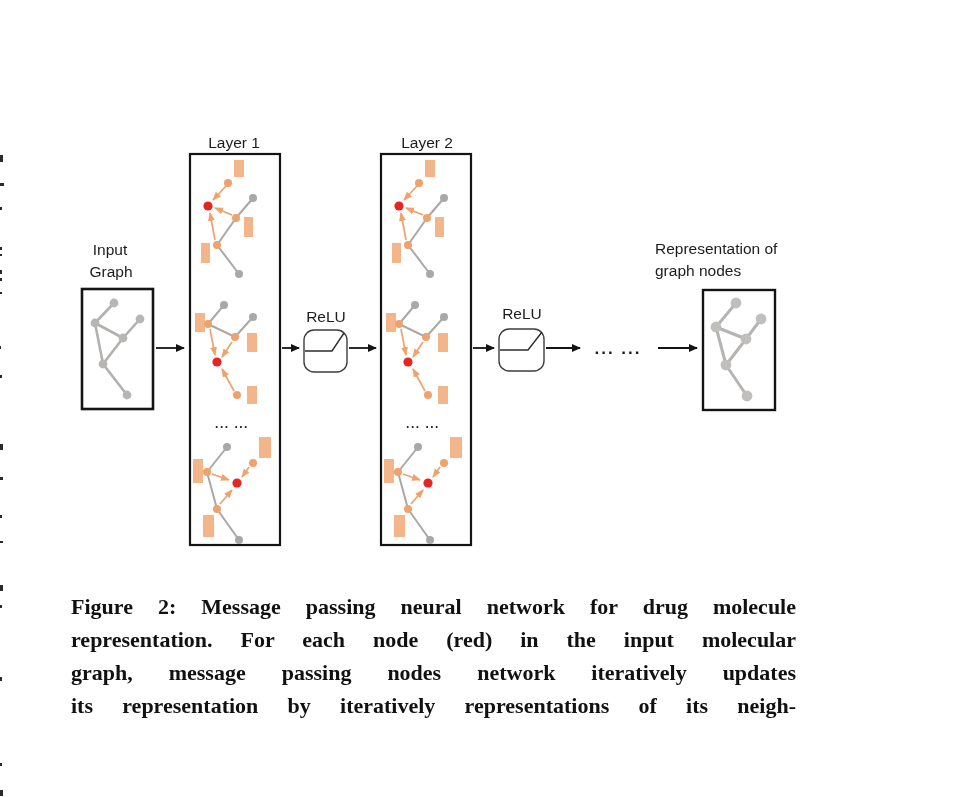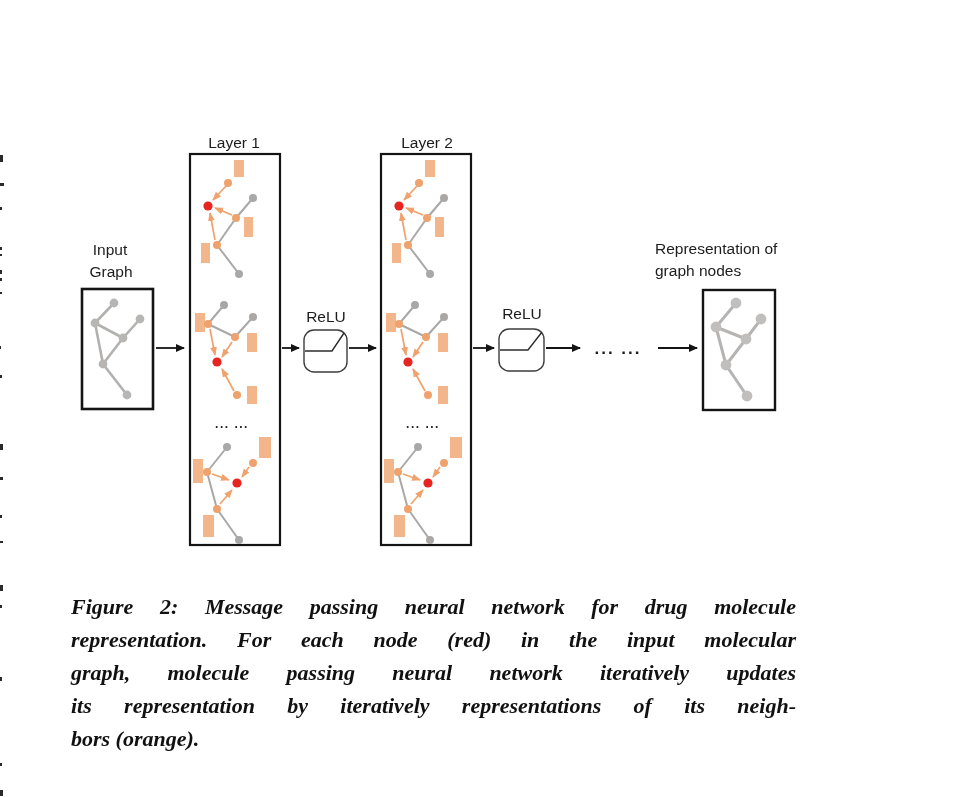--- a/index.html
+++ b/index.html
@@ -8,21 +8,21 @@
     font-family:"Liberation Sans",sans-serif;overflow:hidden;
   }
   #figure-canvas{position:absolute;left:0;top:0;}
   svg text{fill:#1c1c1c;}
   .dlabel{font-size:15.5px;}
   .dots-small{font-size:12px;font-weight:bold;letter-spacing:1.5px;}
   .dots-big{font-size:17px;font-weight:bold;letter-spacing:2px;}
   #caption{
     position:absolute;left:71px;top:590px;width:725px;
     font-family:"Liberation Serif",serif;font-weight:bold;
-    font-size:22px;line-height:33px;color:#111;font-style:italic;
+    font-size:22px;line-height:33px;color:#111;
   }
   .cap-line{text-align:justify;text-align-last:justify;}
   .cap-line.last{text-align:left;text-align-last:left;}
   .edge-frag{position:absolute;left:0;background:#2a2a2a;}
 </style>
 </head>
 <body>
 
 <svg id="figure-canvas" width="955" height="578" viewBox="0 0 955 578">
   <defs>
@@ -196,23 +196,22 @@
         <circle cx="746" cy="339" r="5.4"></circle>
       <circle cx="726" cy="365" r="5.4"></circle>
         <circle cx="747" cy="396" r="5.4"></circle>
     </g>
   </g>
 </svg>
 
 <div id="caption">
   <div class="cap-line">Figure 2: Message passing neural network for drug molecule</div>
   <div class="cap-line">representation. For each node (red) in the input molecular</div>
-  <div class="cap-line">graph, molecule passing neural network iteratively updates</div>
+  <div class="cap-line">graph, message passing nodes network iteratively updates</div>
   <div class="cap-line">its representation by iteratively representations of its neigh-</div>
-  <div class="cap-line last">bors (orange).</div>
 </div>
 
 <div>
   <div class="edge-frag" style="top:155px;width:3px;height:7px;"></div>
   <div class="edge-frag" style="top:183px;width:4px;height:3px;"></div>
   <div class="edge-frag" style="top:207px;width:2px;height:3px;"></div>
   <div class="edge-frag" style="top:247px;width:2px;height:3px;"></div>
   <div class="edge-frag" style="top:254px;width:2px;height:2px;"></div>
   <div class="edge-frag" style="top:270px;width:2px;height:4px;"></div>
   <div class="edge-frag" style="top:278px;width:2px;height:3px;"></div>

